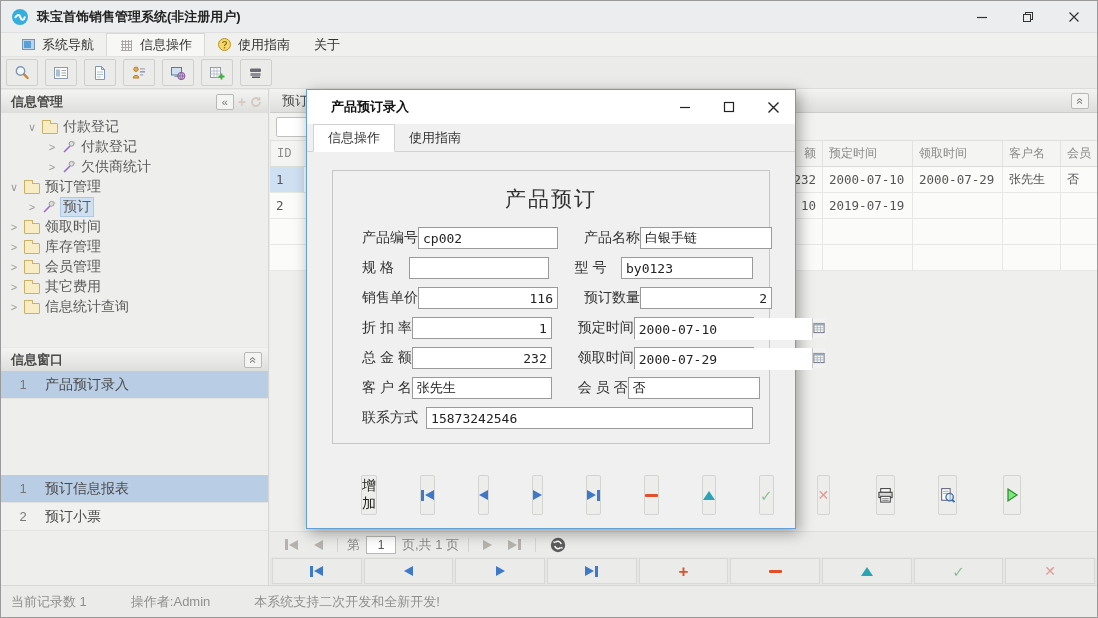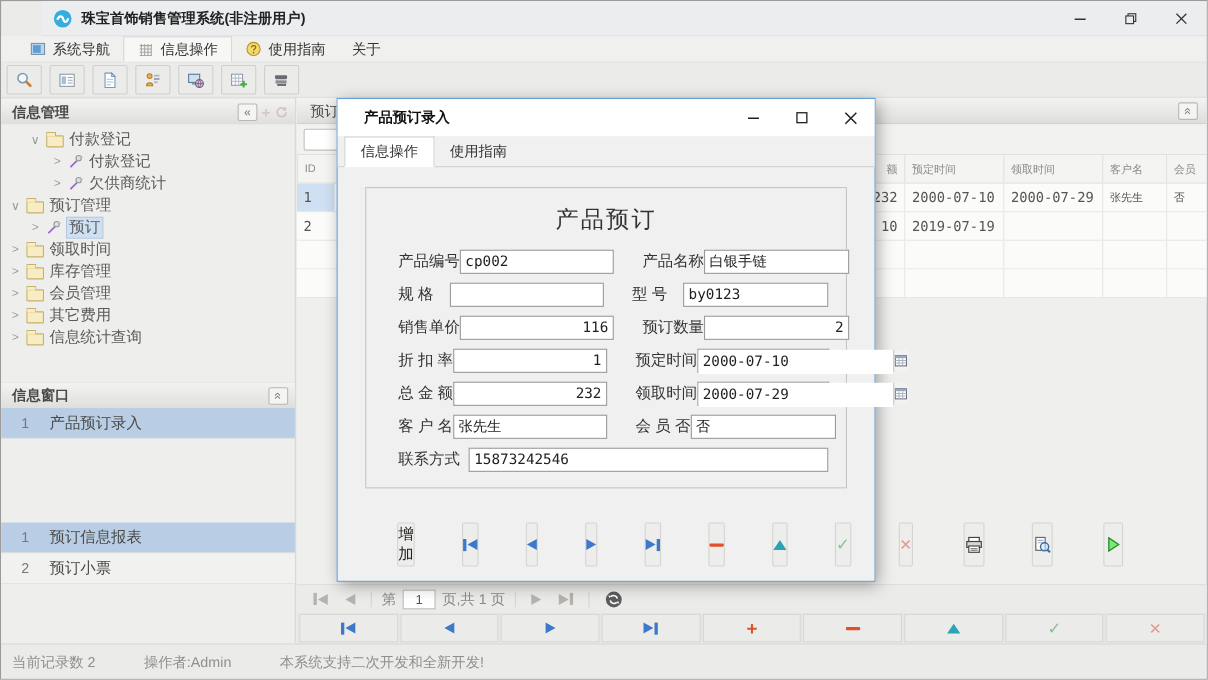--- a/index.html
+++ b/index.html
@@ -1,27 +1,27 @@
 <!DOCTYPE html>
 <html><head>
 <meta charset="utf-8">
 <style>
   html,body{margin:0;padding:0;background:#cfcfcf;}
   *{box-sizing:border-box;font-family:"Liberation Sans","DejaVu Sans",sans-serif;}
   .app{position:relative;width:1098px;height:618px;background:#ebebe9;border:1px solid #9a9a9a;overflow:hidden;}
 
   
-  .titlebar{position:absolute;left:0;top:0;right:0;height:32px;background:#ecedee;display:flex;align-items:center;border-bottom:1px solid #e0e0e0;margin-left:37px;}
+  .titlebar{position:absolute;left:0;top:0;right:0;height:32px;background:#ecedee;display:flex;align-items:center;border-bottom:1px solid #e0e0e0;}
   .titlebar .logo{margin:0 8px 0 10px;display:flex;}
   .titlebar .title{font-size:13px;font-weight:bold;color:#222;}
   .winbtns{margin-left:auto;display:flex;height:100%;}
   .winbtn{width:46px;height:100%;display:flex;align-items:center;justify-content:center;color:#333;font-size:14px;cursor:default;}
 
   
-  .menubar{position:absolute;left:0;top:32px;right:0;height:24px;background:#f0f0ee;display:flex;align-items:stretch;padding-left:14px;border-bottom:1px solid #e2e2e0;}
+  .menubar{position:absolute;left:0;top:32px;right:0;height:24px;background:#f0f0ee;display:flex;align-items:stretch;padding-left:8px;border-bottom:1px solid #e2e2e0;}
   .menuitem{display:flex;align-items:center;gap:6px;padding:0 12px;font-size:13px;color:#333;}
   .menuitem.sel{background:#f7f7f5;border:1px solid #d8d8d6;border-bottom:none;}
   .menuitem .micon{display:flex;}
 
   
   .topbar{position:absolute;left:0;top:56px;right:0;height:32px;background:#ebebe9;border-bottom:1px solid #dcdcda;display:flex;align-items:center;gap:7px;padding-left:5px;}
   .toolbtn{width:32px;height:27px;background:#ebebe9;border:1px solid #cfcfcd;border-radius:2px;display:flex;align-items:center;justify-content:center;}
 
   
   .workspace{position:absolute;left:0;top:88px;right:0;bottom:32px;}
@@ -53,21 +53,21 @@
   
   .main{position:absolute;left:269px;top:0;right:0;bottom:0;background:#efefed;}
   .mhead{height:24px;background:linear-gradient(#f3f3f1,#dededc);border-bottom:1px solid #ccccca;display:flex;align-items:center;padding:0 8px 0 12px;}
   .mhead .mtitle{font-size:13px;color:#4a4a4a;flex:1;}
   .filterrow{height:28px;background:#f2f2f0;border-bottom:1px solid #e0e0de;display:flex;align-items:center;padding-left:6px;}
   .filterbox{width:200px;height:20px;background:#fff;border:1px solid #c0c0be;border-radius:2px;}
 
   .grid{position:absolute;left:0;right:0;top:52px;}
   .grow{display:flex;height:26px;align-items:stretch;background:#fbfbfa;border-bottom:1px solid #e7e7e5;}
   .grow.head{background:#f4f4f2;color:#8a8a8a;border-bottom:1px solid #dddddb;}
-  .gc{display:flex;align-items:center;font-size:10px;color:#555;padding:0 6px;border-left:1px solid #e7e7e5;overflow:hidden;white-space:nowrap;}
+  .gc{display:flex;align-items:center;font-size:12px;color:#555;padding:0 6px;border-left:1px solid #e7e7e5;overflow:hidden;white-space:nowrap;font-family:Liberation Mono, monospace;}
   .grow.head .gc{color:#8a8a8a;border-left:1px solid #e2e2e0;}
   .gc.first{border-left:none;}
   .col-id{width:34px;}
   .col-fill{flex:1;border-left:none !important;}
   .col-amt{width:40px;justify-content:flex-end;}
   .col-d{width:90px;}
   .col-cust{width:58px;}
   .col-mem{width:37px;}
   .mono{font-family:"DejaVu Sans Mono",monospace;font-size:12.5px;}
   .gc.sel{background:#cfe0f2;}
@@ -480,21 +480,21 @@
             <span class="check">✓</span>
           </div>
         <div class="bnbtn">
             <span class="cross">✕</span>
           </div>
       </div>
     </div>
   </div>
 
   <div class="statusbar">
-    <span>当前记录数 2</span>
+    <span>当前记录数 1</span>
     <span>操作者:Admin</span>
     <span>本系统支持二次开发和全新开发!</span>
   </div>
 
   <div class="dialog">
     <div class="dtitlebar">
       <span class="dtitle">产品预订录入</span>
       <div class="dwinbtn">
           <svg width="12" height="12" viewBox="0 0 12 12">
             <line x1="1" y1="6.5" x2="11" y2="6.5" stroke="#222" stroke-width="1.2"></line>

